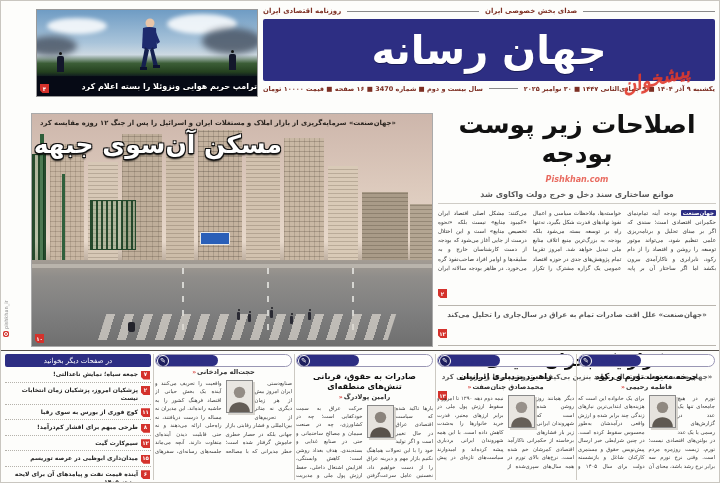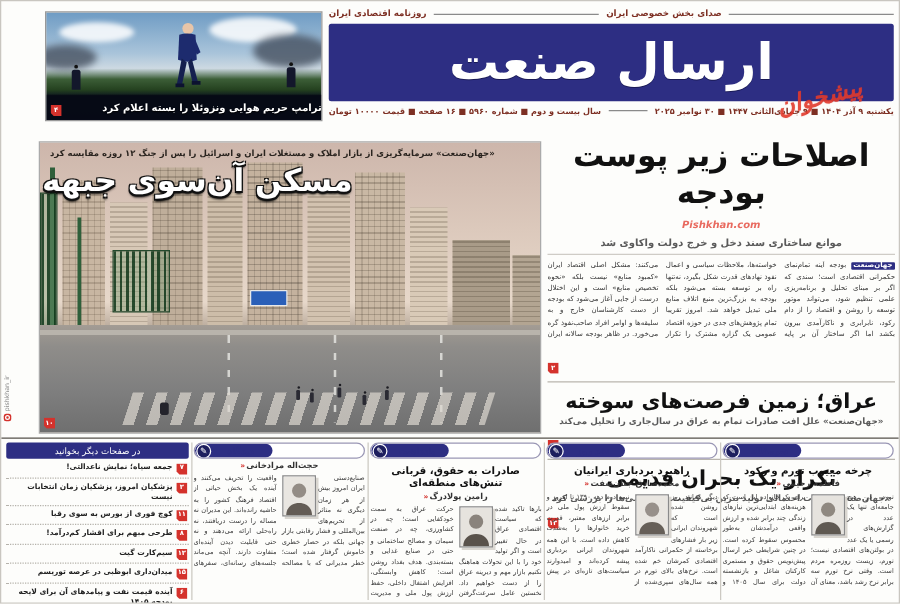--- a/index.html
+++ b/index.html
@@ -163,26 +163,26 @@
 <div id="page">
 
   <div class="abs masthead">
     <div class="tagline-row">
       <div class="rule"></div>
       <div class="tagline">صدای بخش خصوصی ایران</div>
       <div class="rule"></div>
       <div class="tagline">روزنامه اقتصادی ایران</div>
     </div>
     <div class="logo-box">
-      <div class="logo-text">ارسال صنعت</div>
+      <div class="logo-text">جهان رسانه</div>
     </div>
     <div class="date-row">
       <div class="date-part">یکشنبه ۹ آذر ۱۴۰۴ ■ ۹ جمادی‌الثانی ۱۴۴۷ ■ ۳۰ نوامبر ۲۰۲۵</div>
       <div class="rule"></div>
-      <div class="date-part">سال بیست و دوم ■ شماره ۵۹۶۰ ■ ۱۶ صفحه ■ قیمت ۱۰۰۰۰ تومان</div>
+      <div class="date-part">سال بیست و دوم ■ شماره 3470 ■ ۱۶ صفحه ■ قیمت ۱۰۰۰۰ تومان</div>
     </div>
   </div>
 
   <div class="abs wm-script">پیشخوان</div>
 
   <div class="abs top-photo">
     <div class="cloud" style="left:10px;top:8px;width:60px;height:16px;"></div>
     <div class="cloud" style="left:130px;top:4px;width:70px;height:20px;"></div>
     <div class="darkcloud" style="left:165px;top:18px;width:60px;height:26px;"></div>
     <div class="darkcloud" style="left:-10px;top:26px;width:50px;height:20px;"></div>
@@ -263,21 +263,20 @@
     </div>
     <div class="lead-sub">موانع ساختاری سند دخل و خرج دولت واکاوی شد</div>
     <div class="lead-body">
       <span class="story-tag">جهان‌صنعت</span>
       <span>بودجه آینه تمام‌نمای حکمرانی اقتصادی است؛ سندی که اگر بر مبنای تحلیل و برنامه‌ریزی علمی تنظیم شود، می‌تواند موتور توسعه را روشن و اقتصاد را از دام رکود، نابرابری و ناکارآمدی بیرون بکشد اما اگر ساختار آن بر پایه خواسته‌ها، ملاحظات سیاسی و اعمال نفوذ نهادهای قدرت شکل بگیرد، نه‌تنها راه بر توسعه بسته می‌شود بلکه بودجه به بزرگ‌ترین منبع اتلاف منابع ملی تبدیل خواهد شد. امروز تقریبا تمام پژوهش‌های جدی در حوزه اقتصاد عمومی یک گزاره مشترک را تکرار می‌کنند: مشکل اصلی اقتصاد ایران «کمبود منابع» نیست بلکه «نحوه تخصیص منابع» است و این اختلال درست از جایی آغاز می‌شود که بودجه از دست کارشناسان خارج و به سلیقه‌ها و اوامر افراد صاحب‌نفوذ گره می‌خورد. در ظاهر بودجه سالانه ایران یک سند رسمی، مفصل و منظم است اما پشت این ظاهر منظم، واقعیتی پیچیده پنهان شده است: بودجه‌ریزی نه مبتنی بر برنامه است، نه بر ارزیابی عملکرد، نه بر تحلیل هزینه- فایده و نه بر اهداف توسعه‌ای.</span>
     </div>
     <div class="ref-row"><span class="badge">۲</span></div>
 
     <div class="divider"></div>
 
-    <div class="story-head">عراق؛ زمین فرصت‌های سوخته</div>
     <div class="story-sub">«جهان‌صنعت» علل افت صادرات تمام به عراق در سال‌جاری را تحلیل می‌کند</div>
     <div class="ref-row"><span class="badge">۱۲</span></div>
 
     <div class="divider"></div>
 
     <div class="story-head">تکرار یک بحران قدیمی</div>
     <div class="story-sub">«جهان‌صنعت» تبعات احتمالی تولید بنزین بی‌کیفیت پتروشیمی‌ها را بررسی کرد</div>
     <div class="ref-row"><span class="badge">۱۳</span></div>
   </div>
 

